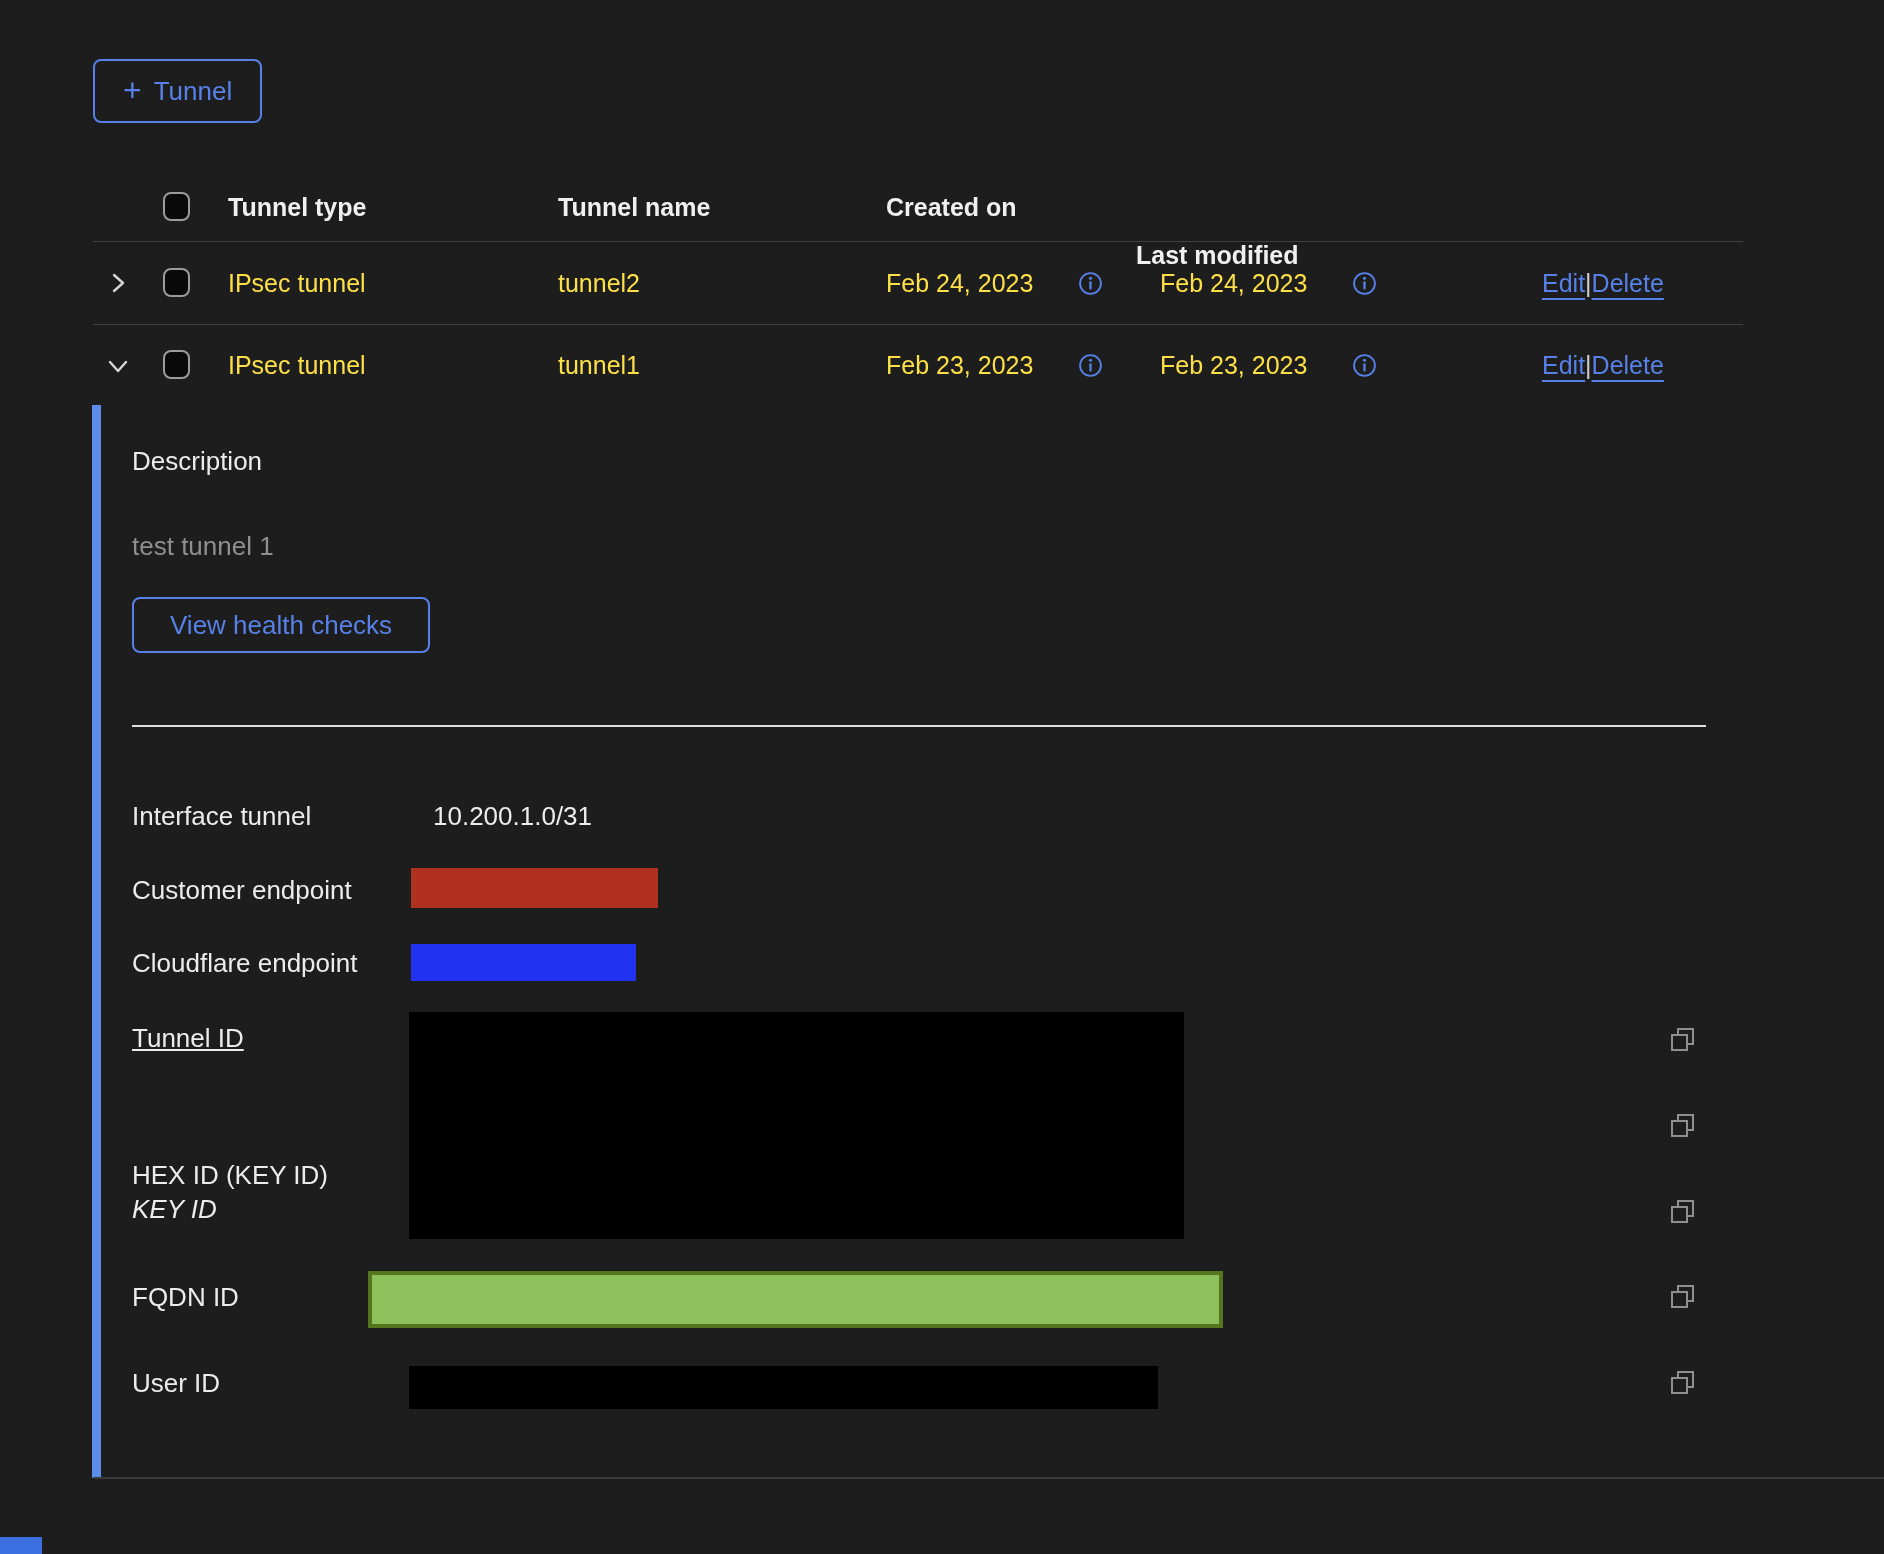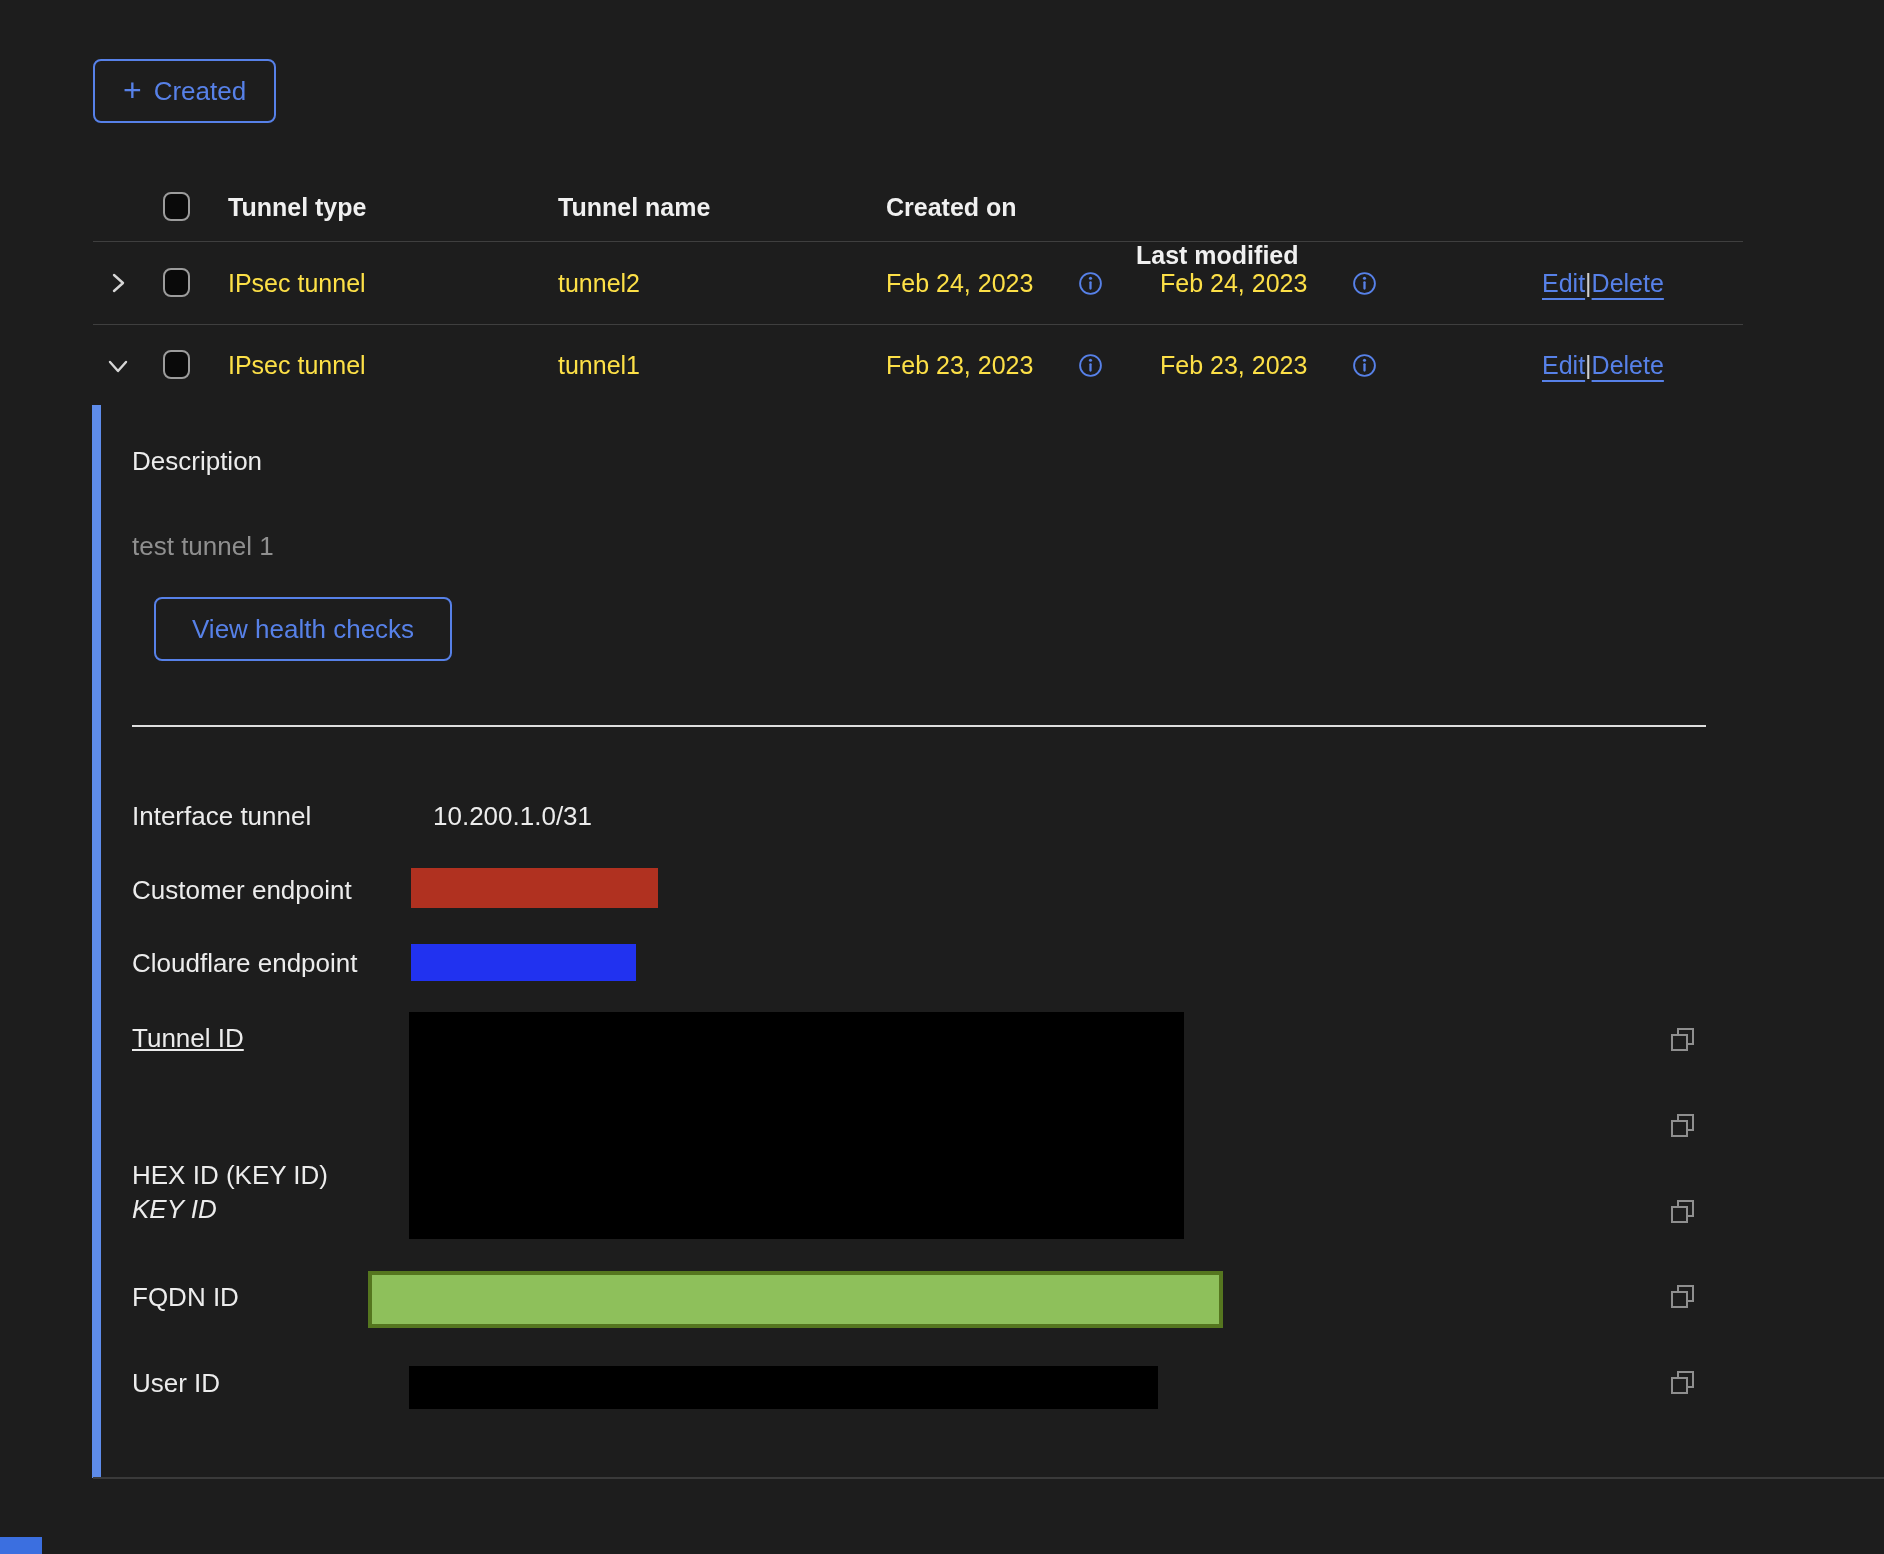--- a/index.html
+++ b/index.html
@@ -41,27 +41,26 @@
   .row-actions { position: absolute; left: 1542px; display: flex; font-size: 25px; }
   .link { color: #5781e8; text-decoration: underline; text-underline-offset: 6px; cursor: pointer; }
   .pipe { color: #cfcfcf; }
 
   
   .accent-bar { position: absolute; left: 92px; top: 405px; width: 9px; height: 1073px; background: #5e8cea; }
   .desc-label { position: absolute; left: 132px; top: 446px; font-size: 26px; font-weight: 500; color: #ececec; }
   .desc-value { position: absolute; left: 132px; top: 531px; font-size: 26px; color: #8f8f8f; }
   .health-btn {
     position: absolute; left: 132px; top: 597px;
-    height: 64px; padding: 8px 36px;
+    height: 56px; padding: 8px 36px;
     display: flex; align-items: center;
     background: transparent;
     border: 2px solid #5781e8; border-radius: 8px;
     color: #5781e8; font-size: 26px; font-family: inherit;
     cursor: pointer;
-    margin-left: 22px;
   }
   .light-divider { position: absolute; left: 132px; top: 725px; width: 1574px; height: 2px; background: #dedede; }
 
   .field-label { position: absolute; left: 132px; font-size: 26px; color: #ececec; white-space: nowrap; }
   .field-value { position: absolute; font-size: 26px; color: #ececec; white-space: nowrap; }
 
   .redact { position: absolute; }
   .redact-red { left: 411px; top: 868px; width: 247px; height: 40px; background: #b03120; }
   .redact-blue { left: 411px; top: 944px; width: 225px; height: 37px; background: #2132f0; }
   .redact-black-big { left: 409px; top: 1012px; width: 775px; height: 227px; background: #000000; }
@@ -73,21 +72,21 @@
   .bottom-divider { position: absolute; left: 93px; top: 1477px; width: 1791px; height: 2px; background: #3a3a3a; }
   .bottom-accent { position: absolute; left: 0px; top: 1537px; width: 42px; height: 17px; background: #3b6fe0; }
 </style>
 </head>
 <body>
 
 <div id="screen">
 
   <button class="create-btn">
     <span class="plus">+</span>
-    <span>Created</span>
+    <span>Tunnel</span>
   </button>
 
   <div class="checkbox" style="left:163px; top:192px;"></div>
   <div class="hdr-cell" style="left:228px;">Tunnel type</div>
   <div class="hdr-cell" style="left:558px;">Tunnel name</div>
   <div class="hdr-cell" style="left:886px;">Created on</div>
   <div class="hdr-cell" style="left:1136px;margin-top:48px;">Last modified</div>
   <div class="divider" style="top:241px;"></div>
 
   <div>

